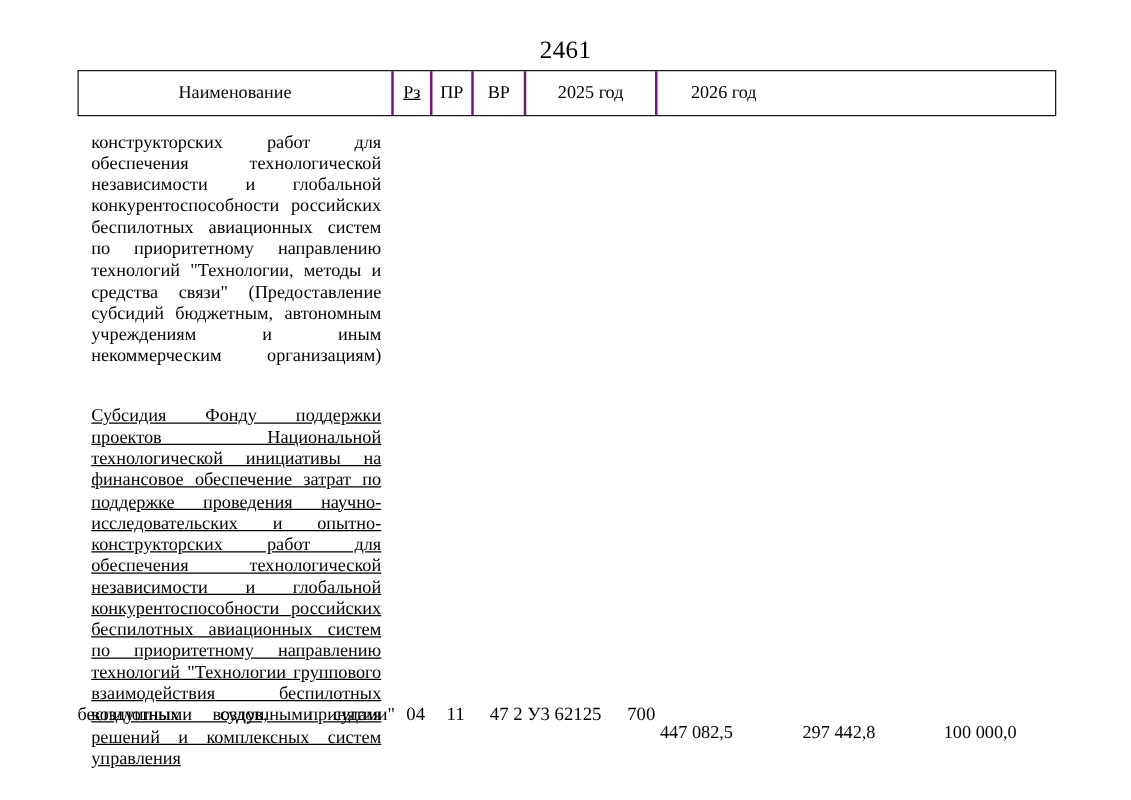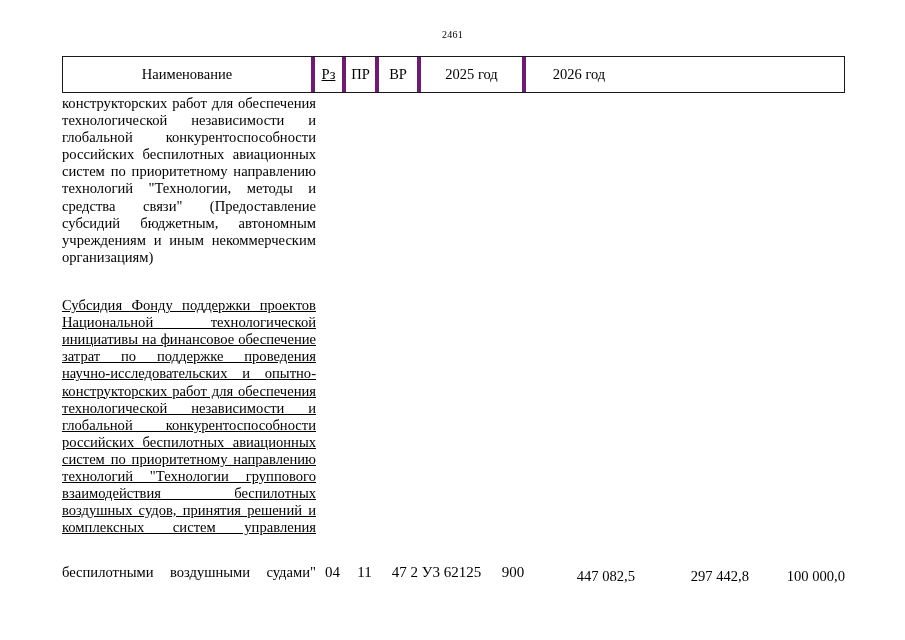--- a/index.html
+++ b/index.html
@@ -21,42 +21,42 @@
     width: 905px;
     height: 640px;
   }
 
   .page-number {
     position: absolute;
     top: 29px;
     left: 0;
     width: 905px;
     text-align: center;
-    font-size: 10px;
+    font-size: 20px;
     letter-spacing: 0.3px;
   }
 
   
   .table-header {
     position: absolute;
     left: 62px;
     top: 56px;
     width: 783px;
     box-sizing: border-box;
     border: 1px solid #1a1a1a;
     display: flex;
     height: 37px;
   }
   .hcell {
     box-sizing: border-box;
     display: flex;
     align-items: center;
     justify-content: center;
     font-size: 14.5px;
-    border-right: 4px solid #701a75;
+    border-right: 2px solid #701a75;
     height: 100%;
     white-space: nowrap;
   }
   .hcell:last-child { border-right: none; }
 
   .c-name { width: 252px; }
   .c-rz   { width: 31px; text-decoration: underline; }
   .c-pr   { width: 33px; }
   .c-csr  { width: 111px; }
   .c-vr   { width: 42px; }
@@ -77,21 +77,21 @@
     left: 0;
     top: 0;
     width: 254px;
   }
 
   .para {
     text-align: justify;
     text-justify: inter-word;
     font-size: 14.6px;
     line-height: 17.1px;
-    margin: 0;
+    margin: 11px;
     hyphens: manual;
   }
   .para.second { margin-top: 14px; text-decoration: underline; }
 
   
   .para.justify-last::after {
     content: "";
     display: inline-block;
     width: 100%;
   }
@@ -126,25 +126,25 @@
     line-height: 17.1px;
     white-space: nowrap;
   }
   .code-rz  { left: 255px; width: 31px;  text-align: center; }
   .code-pr  { left: 286px; width: 33px;  text-align: center; }
   .code-csr { left: 319px; width: 111px; text-align: center; font-family: Liberation Serif, serif; }
   .code-vr  { left: 430px; width: 42px;  text-align: center; }
 
   .amount {
     position: absolute;
-    top: 4px;
+    top: 14px;
     font-size: 14.6px;
     line-height: 17.1px;
     white-space: nowrap;
-    text-align: right;
+    text-align: left;
   }
   .amt-1 { left: 466px; width: 107px; }
   .amt-2 { left: 580px; width: 107px; }
   .amt-3 { left: 693px; width: 90px; }
 </style>
 </head>
 <body>
 
 <div class="page">
 
@@ -166,21 +166,21 @@
 
       <p class="para second justify-last">Субсидия Фонду поддержки проектов Национальной технологической инициативы на финансовое обеспечение затрат по поддержке проведения научно-исследовательских и опытно-конструкторских работ для обеспечения технологической независимости и глобальной конкурентоспособности российских беспилотных авиационных систем по приоритетному направлению технологий "Технологии группового взаимодействия беспилотных воздушных судов, принятия решений и комплексных систем управления</p>
     </div>
 
     <div class="final-row">
       <div class="final-text">беспилотными воздушными судами"</div>
 
       <div class="codes code-rz">04</div>
       <div class="codes code-pr">11</div>
       <div class="codes code-csr">47 2 У3 62125</div>
-      <div class="codes code-vr">900</div>
+      <div class="codes code-vr">700</div>
 
       <div class="amount amt-1">447 082,5</div>
       <div class="amount amt-2">297 442,8</div>
       <div class="amount amt-3">100 000,0</div>
     </div>
 
   </div>
 
 </div>
 

